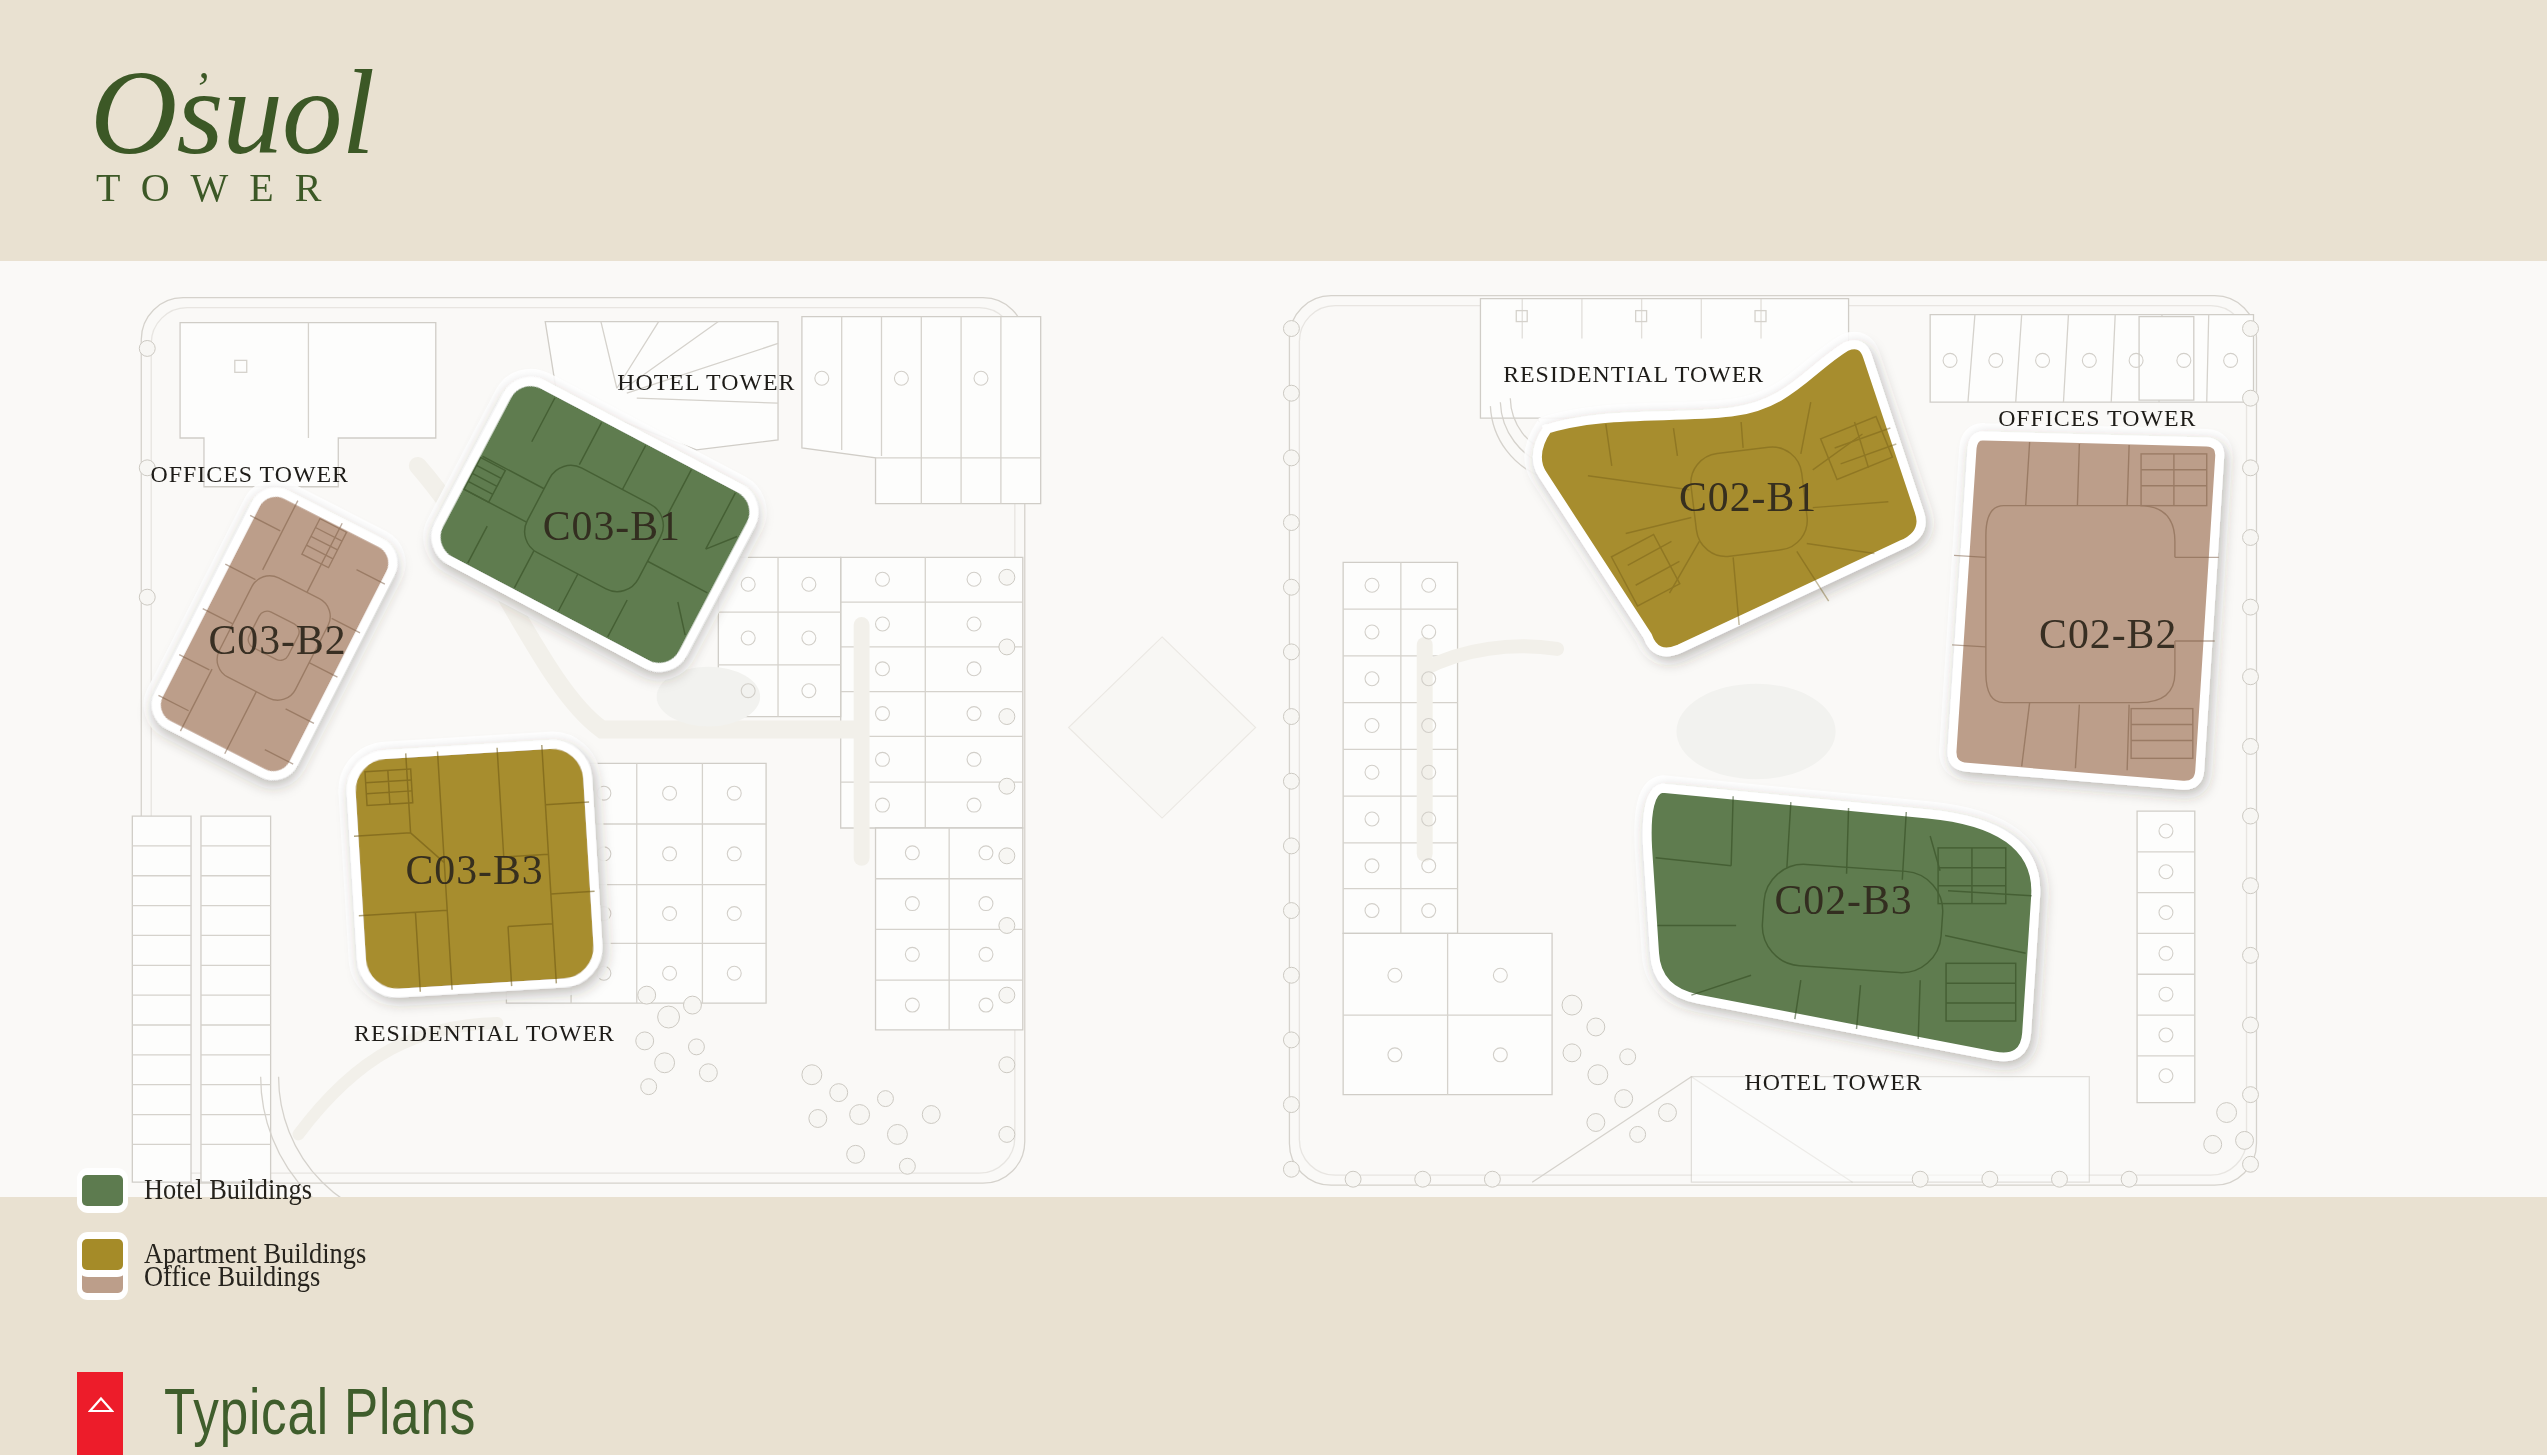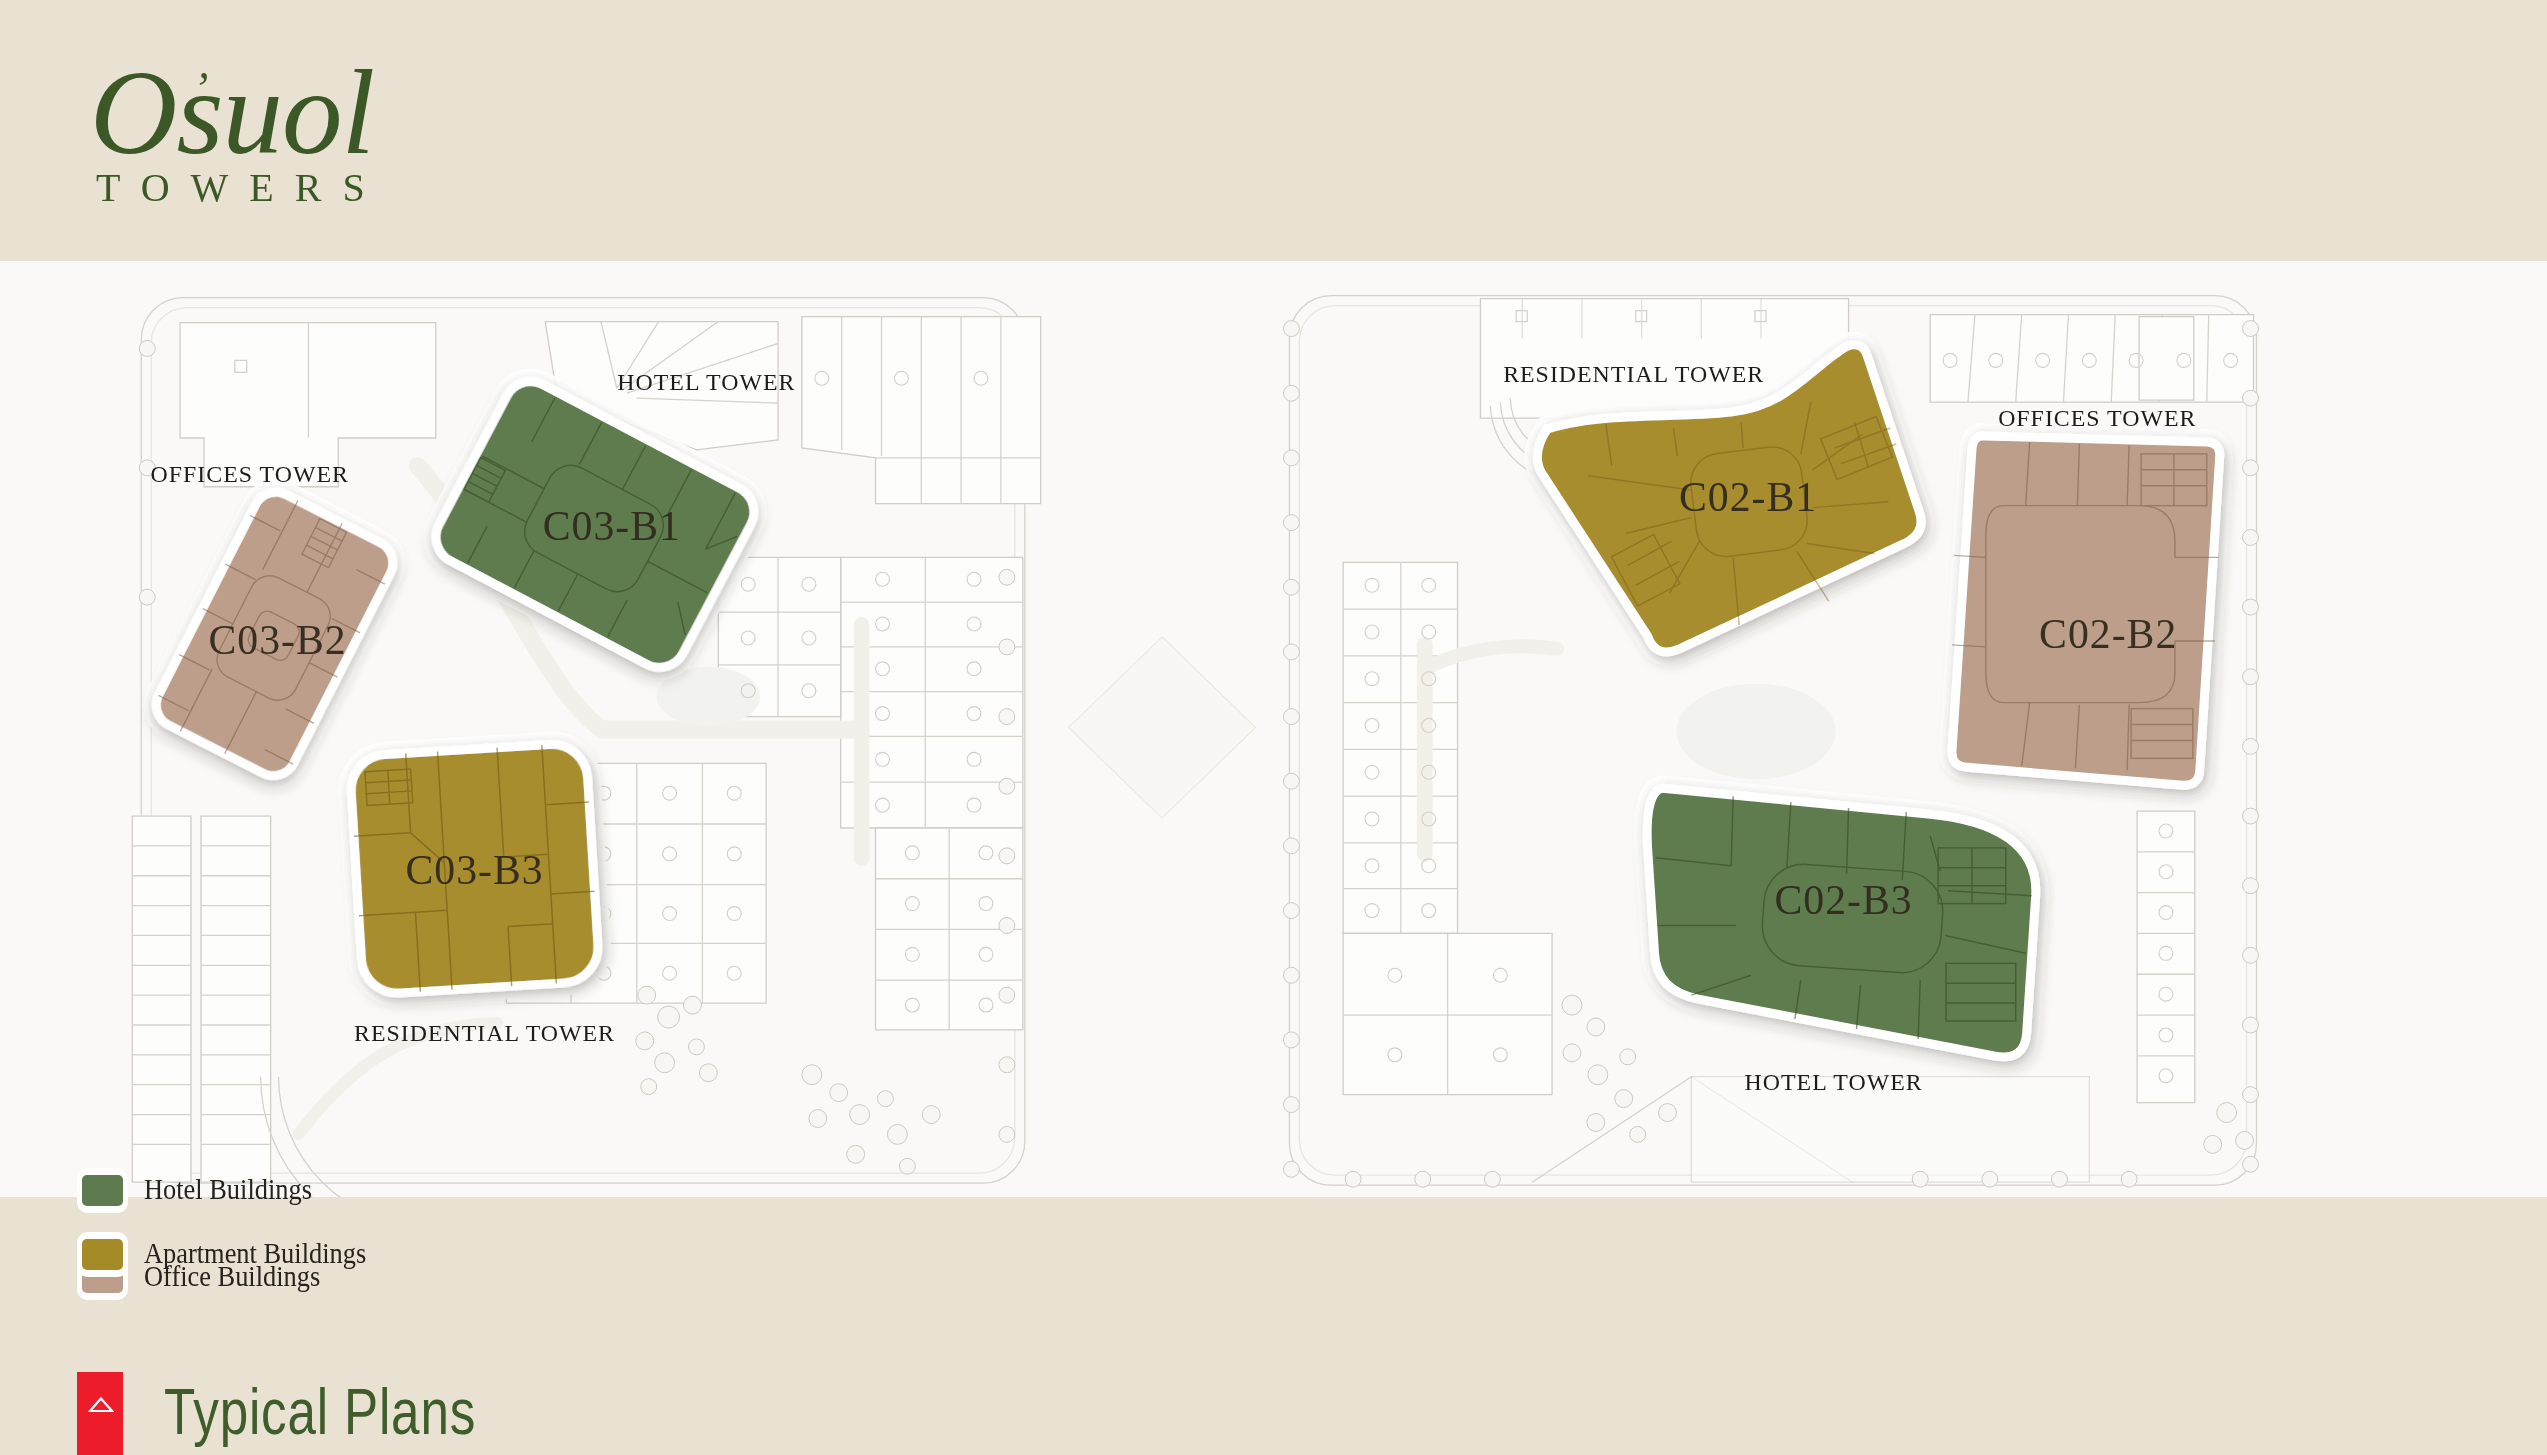--- a/index.html
+++ b/index.html
@@ -398,21 +398,21 @@
 <text class="code" x="1853" y="918">C02-B3</text>
 </g>
 </svg>
 
 <div class="band" id="bandtop"></div>
 
 <div class="band" id="bandbot"></div>
 
 <div id="logo">
   <div id="logoword">Osuol<span id="damma">ʼ</span></div>
-  <div id="towers">TOWERS</div>
+  <div id="towers">TOWER</div>
 </div>
 
 <div class="legendrow" style="top:1168px;">
   <div class="lbox"></div>
     <div class="lswatch" style="background:#5d7b4f;"></div>
   <div class="ltext">Hotel Buildings</div>
 </div>
 
 <div class="legendrow" style="top:1255px;font-family:Liberation Serif, serif;">
   <div class="lbox"></div>

